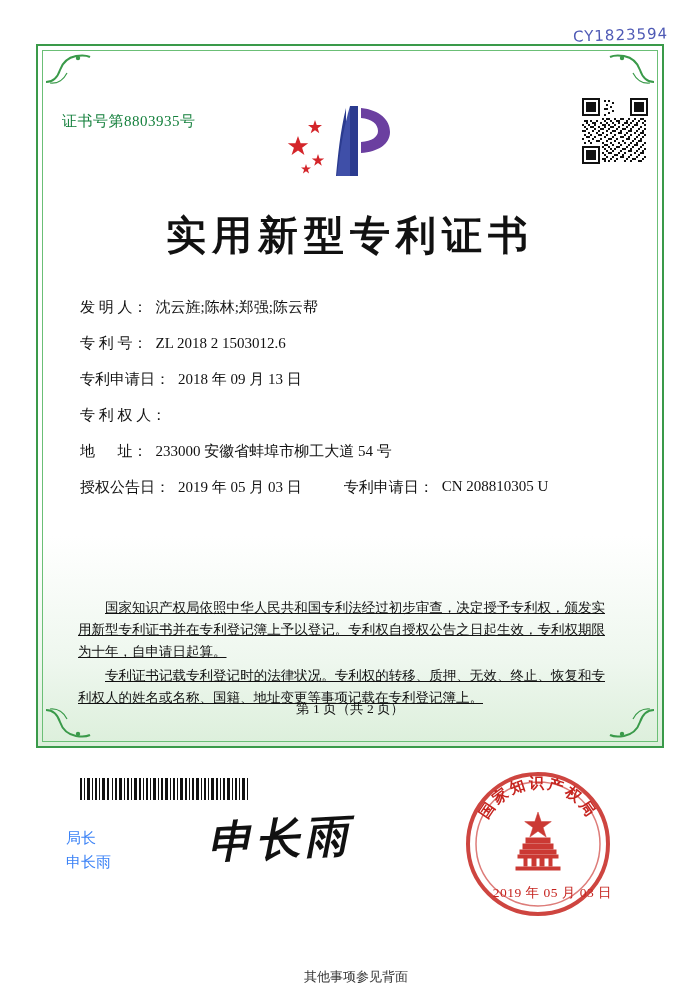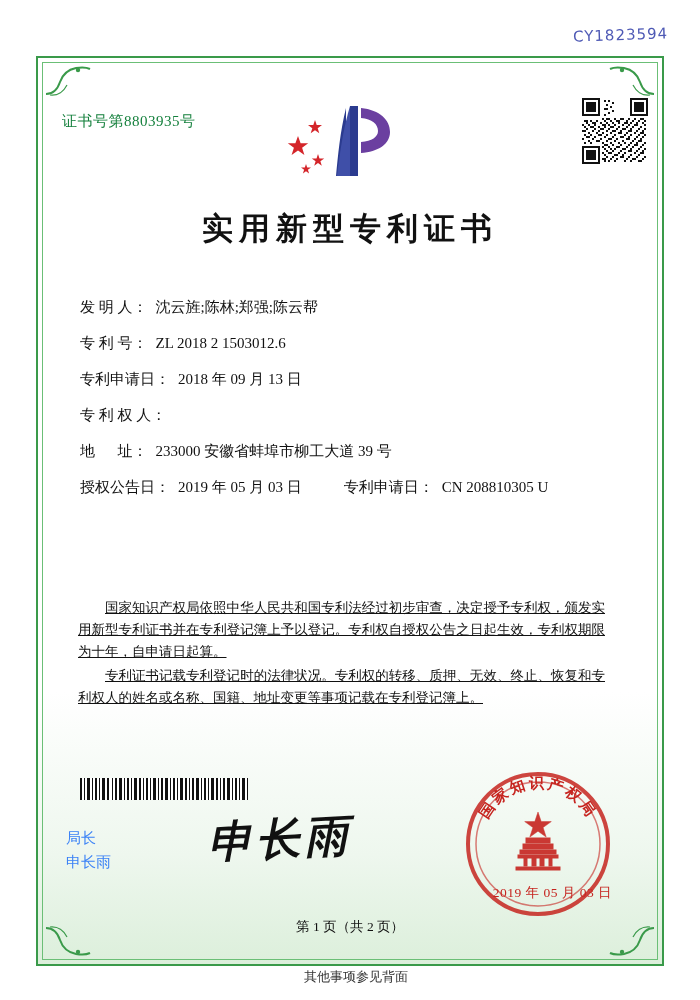--- a/index.html
+++ b/index.html
@@ -33,23 +33,23 @@
     color: #2f3ca8;
     letter-spacing: 1px;
     transform: rotate(-2deg);
     opacity: .85;
   }
 
   
   .frame-outer {
     position: absolute;
     left: 36px;
-    top: 56px;
+    top: 44px;
     width: 628px;
-    height: 910px;
+    height: 704px;
     border: 2px solid #3a9a4a;
     background: linear-gradient(180deg,#ffffff 0%, #ffffff 70%, #eef7ee 88%, #dcefdb 100%);
     box-sizing: border-box;
   }
   .frame-inner {
     position: absolute;
     left: 4px;
     top: 4px;
     right: 4px;
     bottom: 4px;
@@ -102,21 +102,21 @@
     height: 82px;
   }
 
   
   .title {
     position: absolute;
     left: 0;
     right: 0;
     top: 208px;
     text-align: center;
-    font-size: 31px;
+    font-size: 40px;
     font-weight: bold;
     letter-spacing: 6px;
     color: #111;
     font-family: "DejaVu Sans", "Liberation Sans", sans-serif;
   }
 
   
   .fields {
     position: absolute;
     left: 80px;
@@ -134,21 +134,21 @@
     white-space: pre;
     flex: 0 0 auto;
     color: #111;
   }
   .field-value {
     margin-left: 8px;
     color: #111;
   }
   .field-row.two-col .seg {
     display: flex;
-    align-items: center;
+    align-items: flex-start;
   }
   .field-row.two-col .seg.right {
     margin-left: 42px;
   }
 
   
   .paras {
     position: absolute;
     left: 78px;
     top: 597px;
@@ -499,21 +499,21 @@
     </div>
     <div class="field-row">
       <span class="field-label">专利申请日：</span>
       <span class="field-value">2018 年 09 月 13 日</span>
     </div>
     <div class="field-row">
       <span class="field-label">专 利 权 人：</span>
     </div>
     <div class="field-row">
       <span class="field-label">地      址：</span>
-      <span class="field-value">233000 安徽省蚌埠市柳工大道 39 号</span>
+      <span class="field-value">233000 安徽省蚌埠市柳工大道 54 号</span>
     </div>
     <div class="field-row two-col">
       <span class="seg">
         <span class="field-label">授权公告日：</span>
         <span class="field-value">2019 年 05 月 03 日</span>
       </span>
       <span class="seg right">
         <span class="field-label">专利申请日：</span>
         <span class="field-value">CN 208810305 U</span>
       </span>

